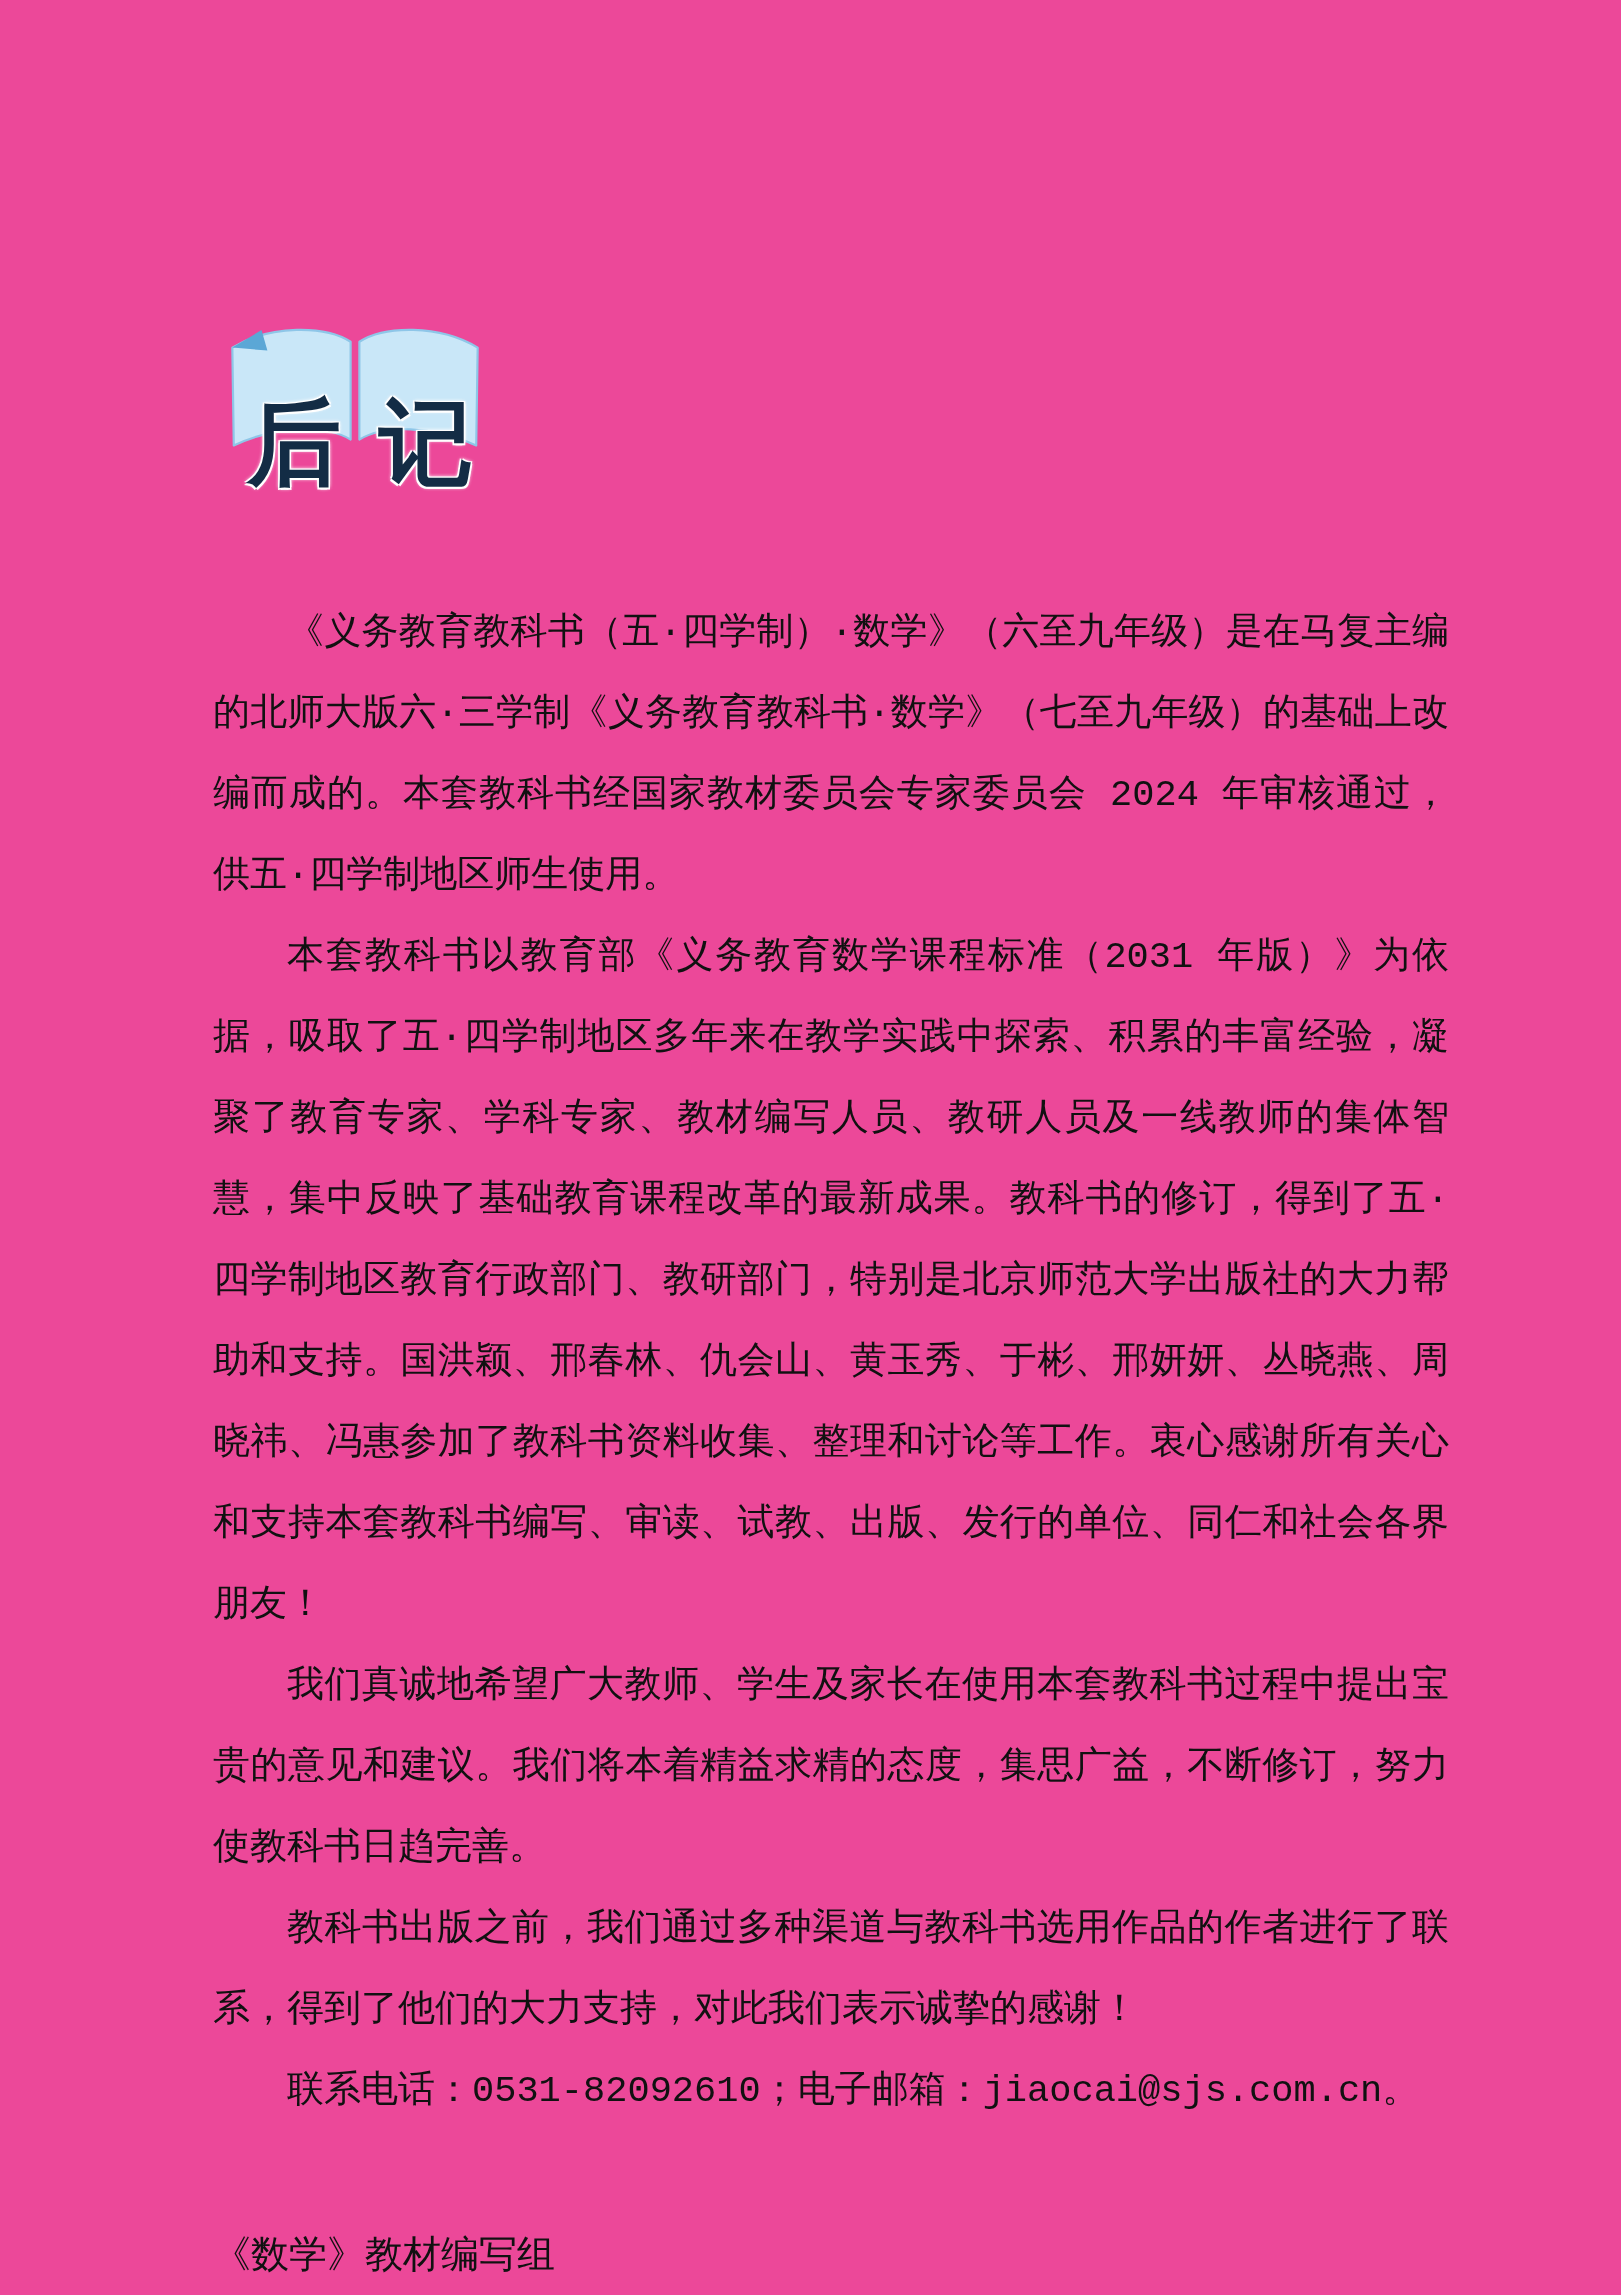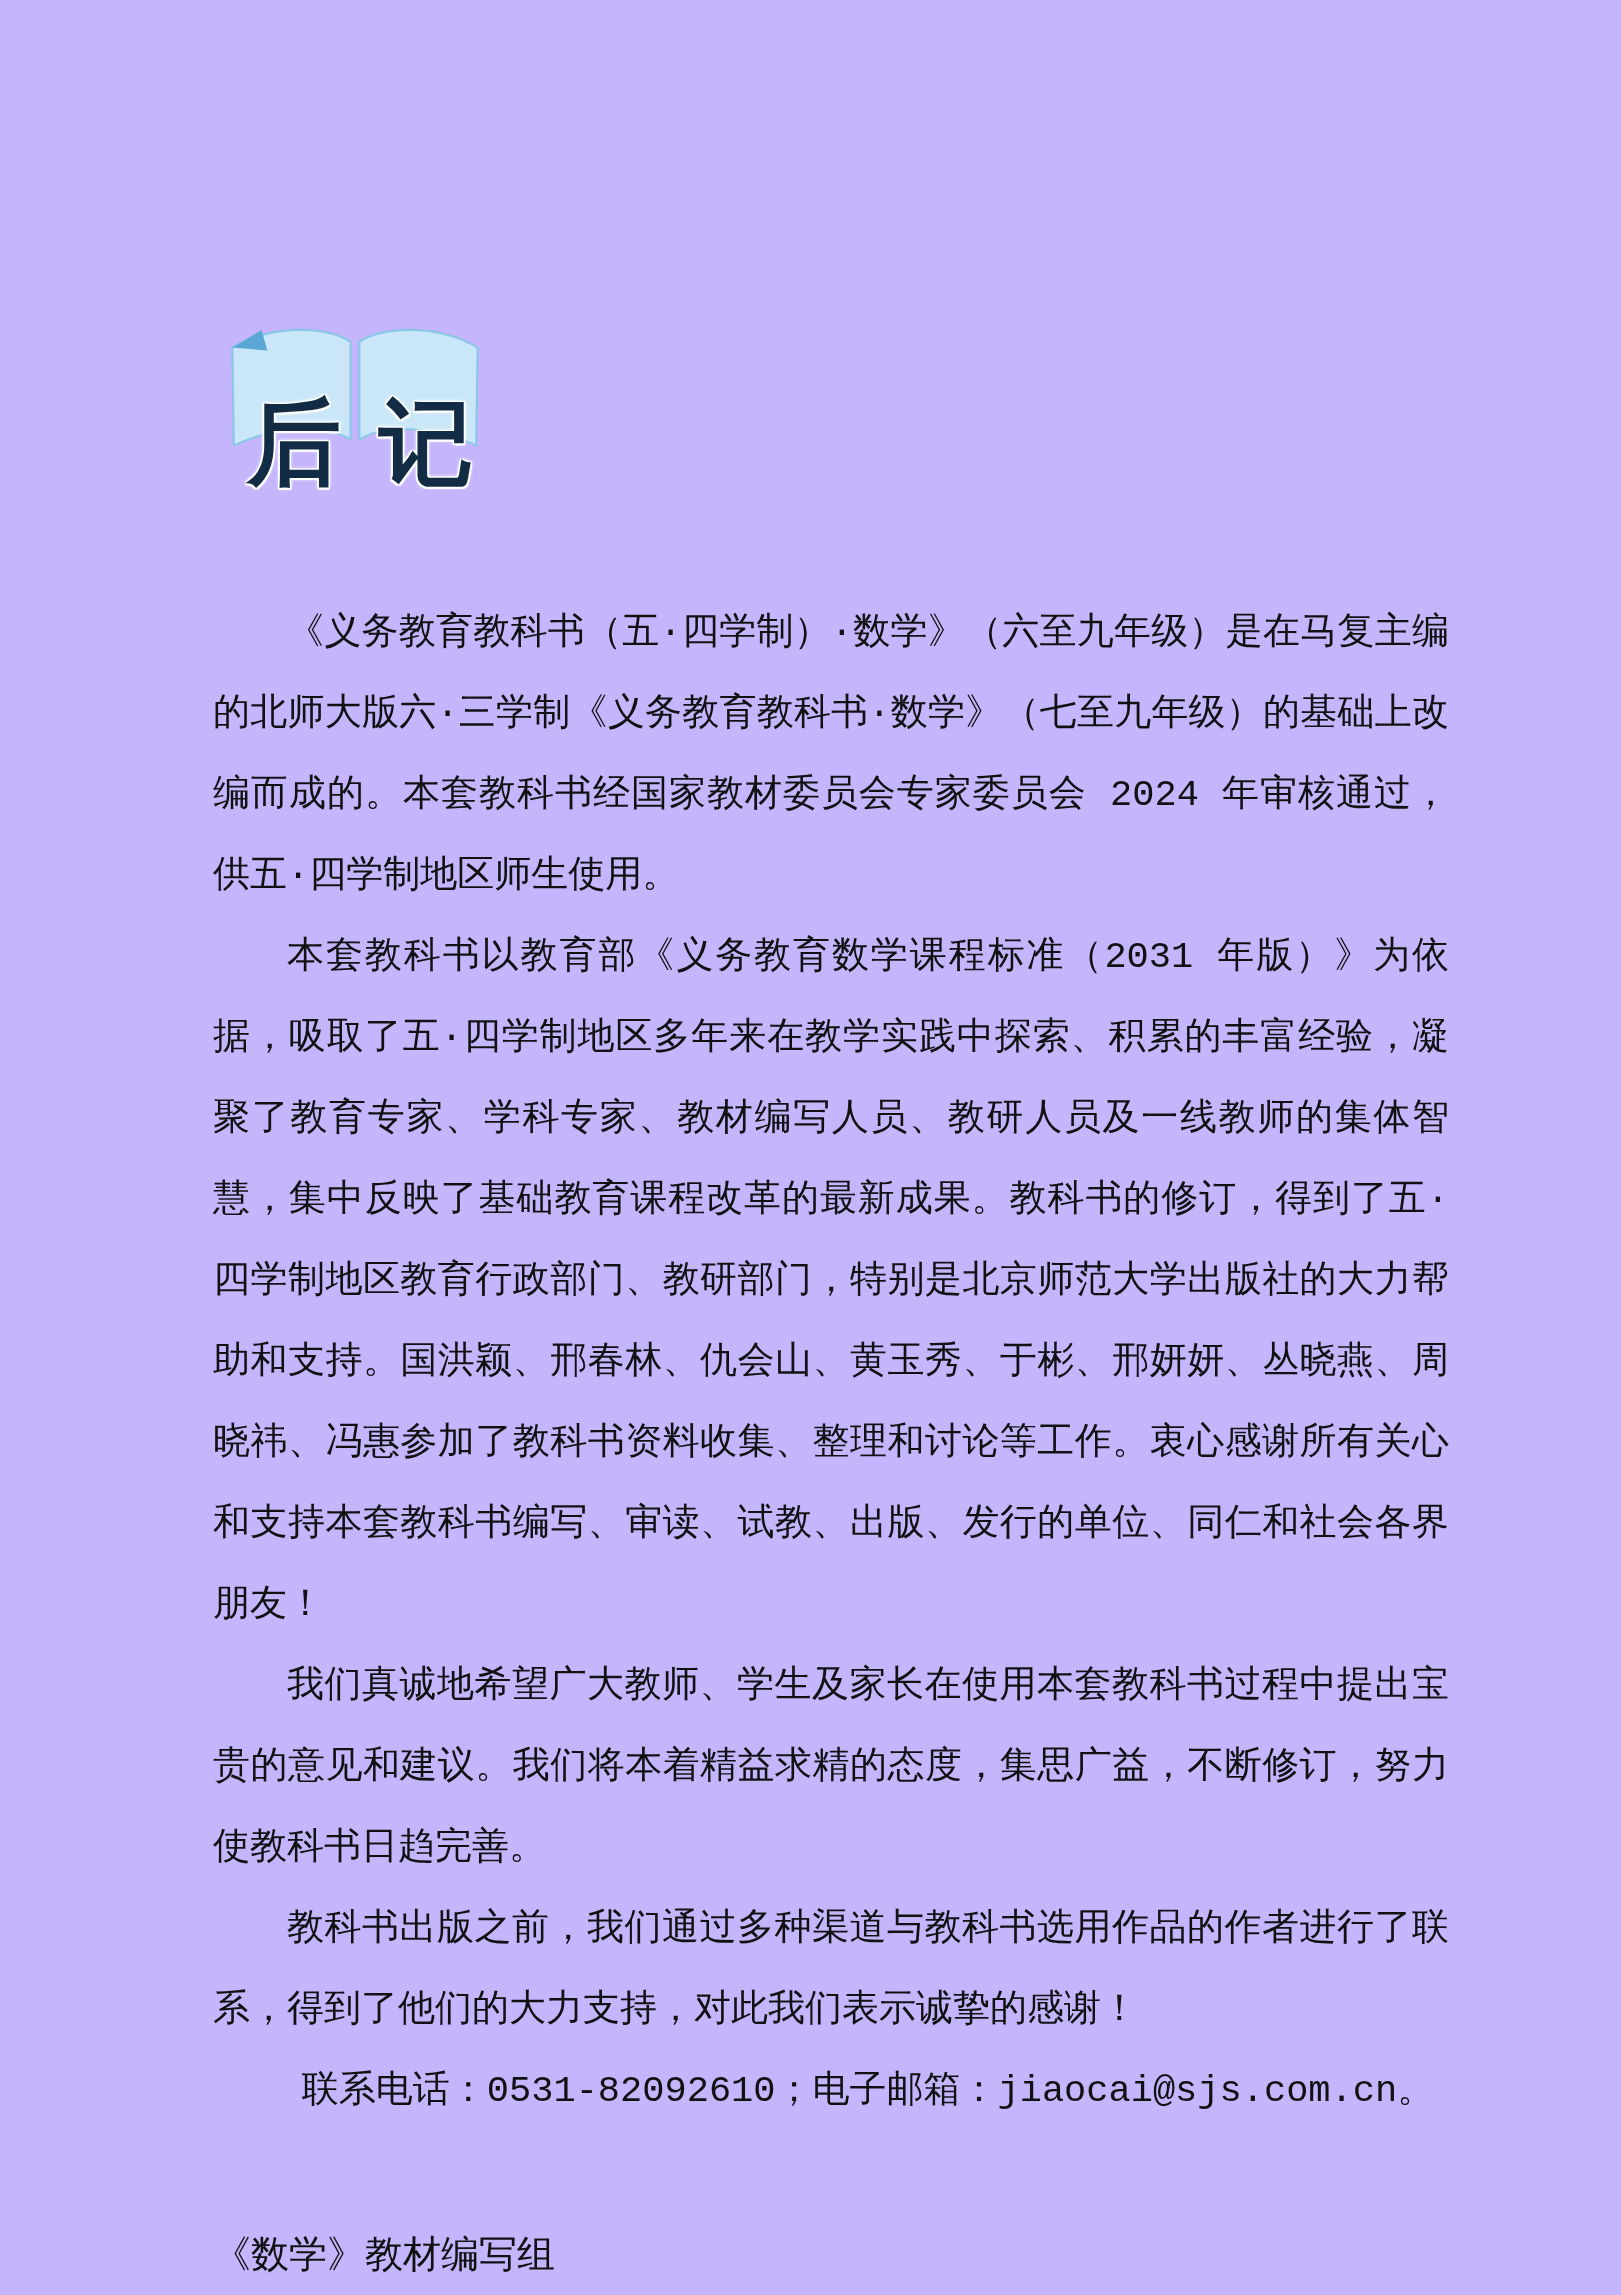--- a/index.html
+++ b/index.html
@@ -1,21 +1,21 @@
 <!DOCTYPE html>
 <html style="font-size:11.7px"><head>
 <meta charset="utf-8">
 <style>
   html, body { margin: 0; padding: 0; background: #e8e8e8; }
   .page {
     position: relative;
     width: 1622px;
     height: 2295px;
     margin: 0 auto;
-    background: #c4b5fd;
+    background: #ec4899;
     font-family: "Liberation Serif", "DejaVu Serif", serif;
     color: #111111;
     overflow: hidden;
   }
 
   
   .title-block {
     position: absolute;
     left: 216px;
     top: 314px;
@@ -59,21 +59,21 @@
     font-size: 37px;
     line-height: 81px;
     text-align: justify;
   }
   .body-text p {
     margin: 0;
     text-indent: 2em;
     font-family: Liberation Mono, monospace;
   }
   .body-text p.contact-line {
-    text-align: center;
+    text-align: left;
   }
 
   .signature {
     margin-top: 82px;
     padding-right: 86px;
     font-size: 38px;
     font-family: "Liberation Sans", "DejaVu Sans", sans-serif;
     color: #111111;
   }
 </style>

